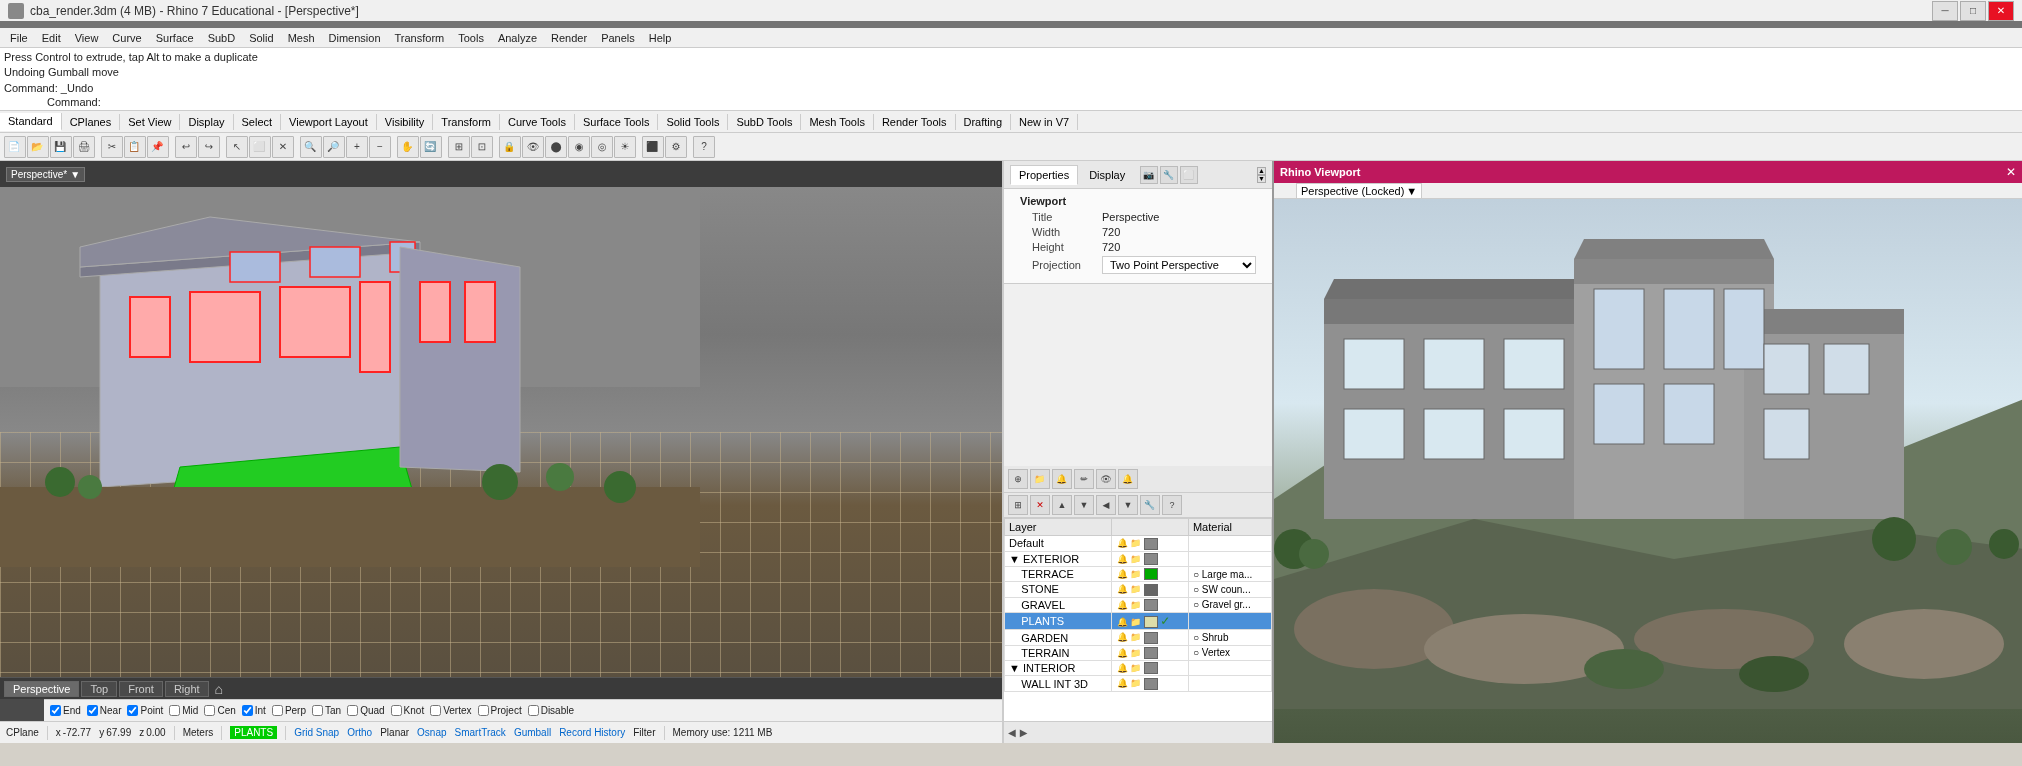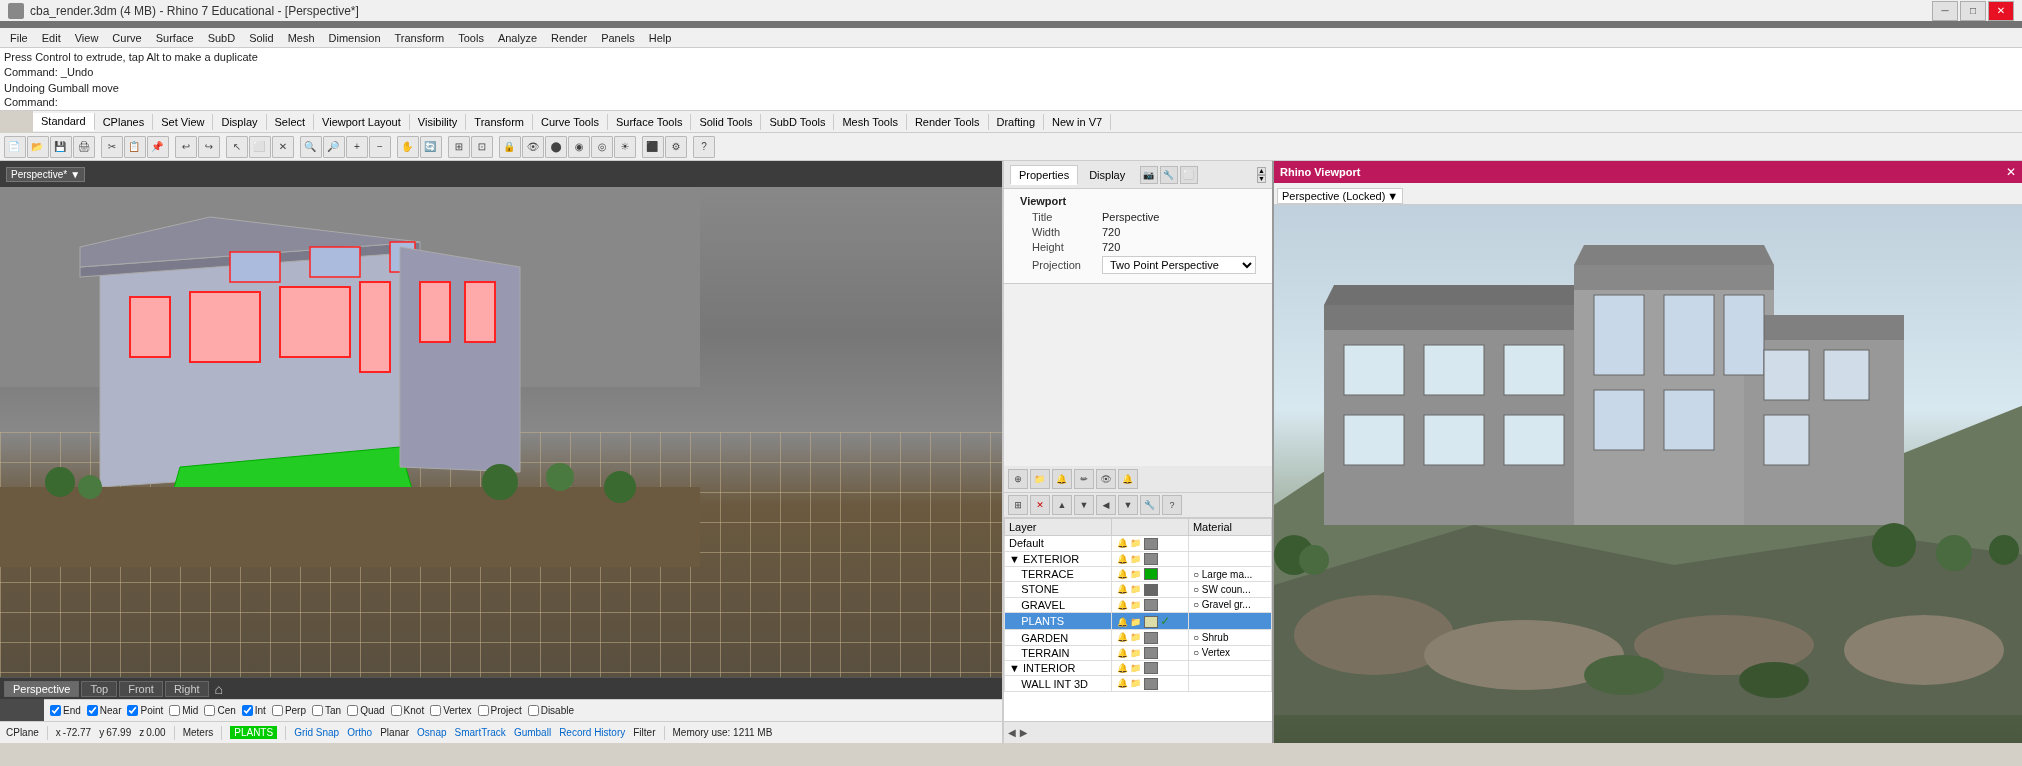--- a/index.html
+++ b/index.html
@@ -14,26 +14,26 @@
     .title-btn { width: 26px; height: 20px; background: #e1e1e1; border: 1px solid #adadad; cursor: pointer; display: flex; align-items: center; justify-content: center; font-size: 10px; color: #444; }
     .title-btn.close { background: #e81123; color: white; }
 
     
     #menubar { display: flex; align-items: center; background: #f0f0f0; height: 20px; padding: 0 4px; border-bottom: 1px solid #ccc; gap: 2px; }
     .menu-item { padding: 1px 6px; cursor: pointer; font-size: 11px; color: #222; }
 
     
     #cmdarea { background: #fff; border-bottom: 1px solid #ccc; padding: 2px 4px; min-height: 52px; }
     #cmdarea p { font-size: 11px; color: #222; line-height: 1.4; }
-    #cmd-input-row { display: flex; align-items: flex-end; gap: 2px; }
+    #cmd-input-row { display: flex; align-items: flex-end; gap: 2px; margin-left: 43px; }
     #cmd-label { font-size: 11px; color: #222; }
     #cmd-input { border: none; outline: none; font-size: 11px; width: 200px; background: #fff; }
 
     
-    #toolbar-tabs { display: flex; align-items: center; background: #f0f0f0; height: 22px; border-bottom: 1px solid #ccc; overflow: hidden; margin-left: 33px; }
+    #toolbar-tabs { display: flex; align-items: center; background: #f0f0f0; height: 22px; border-bottom: 1px solid #ccc; overflow: hidden; }
     .toolbar-tab { padding: 2px 8px; font-size: 11px; cursor: pointer; border-right: 1px solid #ccc; white-space: nowrap; }
     .toolbar-tab.active { background: #fff; border-bottom: 2px solid #fff; }
 
     
     #toolbar-icons { display: flex; align-items: center; background: #f0f0f0; height: 28px; padding: 2px 4px; gap: 1px; border-bottom: 1px solid #ccc; }
     .tb-icon { width: 22px; height: 22px; background: #e8e8e8; border: 1px solid #b8b8b8; cursor: pointer; display: flex; align-items: center; justify-content: center; font-size: 10px; color: #444; border-radius: 1px; }
     .tb-sep { width: 4px; }
 
     
     #main { display: flex; height: 582px; }
@@ -105,21 +105,21 @@
 
     
     #layer-bottom { display: flex; align-items: center; background: #e8e8e8; height: 22px; border-top: 1px solid #ccc; padding: 0 4px; }
     .collapse-btn { font-size: 10px; cursor: pointer; color: #555; margin-right: 4px; }
 
     
     #rhino-panel { width: 750px; height: 582px; background: #e0e0e0; border-left: 2px solid #999; display: flex; flex-direction: column; }
     #rhino-header { display: flex; align-items: center; justify-content: space-between; background: #be185d; height: 22px; padding: 0 6px; }
     #rhino-title { color: #fff; font-size: 11px; font-weight: bold; }
     #rhino-close { color: #fff; font-size: 12px; cursor: pointer; }
-    #rhino-vp-label { display: flex; align-items: flex-end; background: #f0f0f0; height: 22px; padding: 0 3px; border-bottom: 1px solid #ccc; }
+    #rhino-vp-label { display: flex; align-items: flex-start; background: #f0f0f0; height: 16px; padding: 0 22px; border-bottom: 1px solid #ccc; }
     #rhino-vp-dropdown { background: #fff; border: 1px solid #ccc; font-size: 11px; padding: 1px 4px; cursor: pointer; display: flex; align-items: center; gap: 2px; }
     #rhino-canvas { flex: 1; background: linear-gradient(180deg, #b8ccd8 0%, #c8d8e4 30%, #7a8a70 60%, #5a6850 80%, #4a5840 100%); position: relative; overflow: hidden; }
 
     
     #vp-scene { width: 100%; height: 100%; position: relative; background: linear-gradient(180deg, #888 0%, #777 30%, #888 50%, #6b5a40 65%, #5a5040 100%); }
 
     .vp-grid { position: absolute; bottom: 0; left: 0; width: 100%; height: 50%; background-image: linear-gradient(rgba(200,180,140,0.5) 1px, transparent 1px), linear-gradient(90deg, rgba(200,180,140,0.5) 1px, transparent 1px); background-size: 30px 30px; }
 
     
     ::-webkit-scrollbar { width: 12px; }
@@ -163,22 +163,22 @@
     <div class="menu-item">Transform</div>
     <div class="menu-item">Tools</div>
     <div class="menu-item">Analyze</div>
     <div class="menu-item">Render</div>
     <div class="menu-item">Panels</div>
     <div class="menu-item">Help</div>
   </div>
 
 <div id="cmdarea">
   <p>Press Control to extrude, tap Alt to make a duplicate</p>
+  <p>Undoing Gumball move</p>
   <p>Command: _Undo</p>
-  <p>Undoing Gumball move</p>
   <div id="cmd-input-row">
     <span id="cmd-label">Command:</span>
     <input id="cmd-input" type="text" style="">
   </div>
 </div>
 
 <div id="toolbar-tabs">
 <div class="toolbar-tab active">Standard</div>
     <div class="toolbar-tab">CPlanes</div>
     <div class="toolbar-tab">Set View</div>

